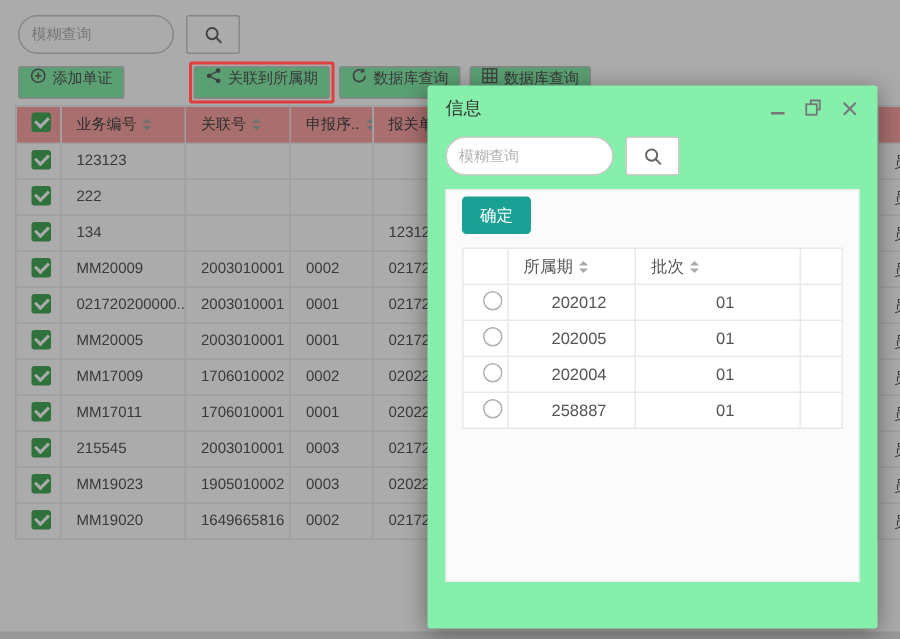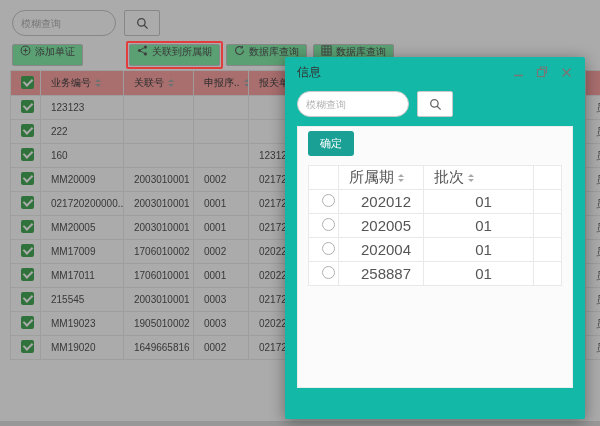--- a/index.html
+++ b/index.html
@@ -29,34 +29,34 @@
   .cb{width:13px;height:13px;border-radius:2px;background:#47ab59;position:relative;display:inline-block;}
   .cb::after{content:"";position:absolute;left:4px;top:1px;width:4px;height:7px;
              border:solid #fff;border-width:0 2px 2px 0;transform:rotate(45deg);}
   .sort{display:inline-flex;flex-direction:column;margin-left:4px;vertical-align:middle;}
   .sort .up{width:0;height:0;border:3px solid transparent;border-bottom-color:#a9a9a9;margin-bottom:2px;}
   .sort .dn{width:0;height:0;border:3px solid transparent;border-top-color:#a9a9a9;}
   .bottom-strip{position:absolute;left:0;bottom:0;width:100%;height:5px;background:#e3e3e3;}
 
   
   .mask{position:absolute;inset:0;background:rgba(0,0,0,0.33);z-index:10;}
-  .modal{position:absolute;left:285px;top:57px;width:300px;height:362px;background:#14b8a6;z-index:20;
+  .modal{position:absolute;left:285px;top:57px;width:300px;height:362px;background:#86efac;z-index:20;
          border-radius:2px;box-shadow:0 3px 16px rgba(0,0,0,.4);}
   .m-head{height:30px;display:flex;align-items:center;padding:0 12px;}
   .m-title{font-size:12px;color:#333;}
   .m-icons{margin-left:auto;display:flex;gap:10px;align-items:center;}
   .m-icons span{display:inline-flex;align-items:center;justify-content:center;width:14px;height:14px;cursor:pointer;}
   .m-body{padding:4px 12px 12px 12px;}
   .m-search{display:flex;gap:8px;align-items:center;}
   .m-box{margin-top:9px;border:1px solid #ededed;background:#fbfbfb;height:262px;padding:4px 10px;}
   .confirm{background:#1aa094;color:#fff;border:none;border-radius:3px;padding:5px 12px;
            font-size:11px;cursor:pointer;}
   table.m-grid{margin-top:9px;width:100%;border-collapse:collapse;table-layout:fixed;}
   table.m-grid th,table.m-grid td{border:1px solid #e9e9e9;background:#fff;font-weight:normal;
-        text-align:left;padding:0 0 0 10px;white-space:nowrap;overflow:hidden;font-size:15px;color:#555;}
+        text-align:left;padding:0 0 0 10px;white-space:nowrap;overflow:hidden;font-size:11px;color:#555;}
   table.m-grid th{height:24px;color:#555;}
   table.m-grid td{height:24px;text-align:center;}
   th.ghost,td.ghost{border:none;background:transparent;}
   .radio{width:13px;height:13px;border-radius:50%;border:1px solid #b0b0b0;background:#fff;display:inline-block;}
   td.rcol,th.rcol{padding-left:9px;}
 
   svg{display:block;}
 </style>
 </head>
 <body>
@@ -173,21 +173,21 @@
             <td class="chk"><span class="cb"></span></td>
             <td>222</td>
             <td></td>
             <td></td>
             <td></td>
             <td></td>
             <td>员</td>
           </tr>
         <tr>
             <td class="chk"><span class="cb"></span></td>
-            <td>160</td>
+            <td>134</td>
             <td></td>
             <td></td>
             <td>123123</td>
             <td></td>
             <td>员</td>
           </tr>
         <tr>
             <td class="chk"><span class="cb"></span></td>
             <td>MM20009</td>
             <td>2003010001</td>

